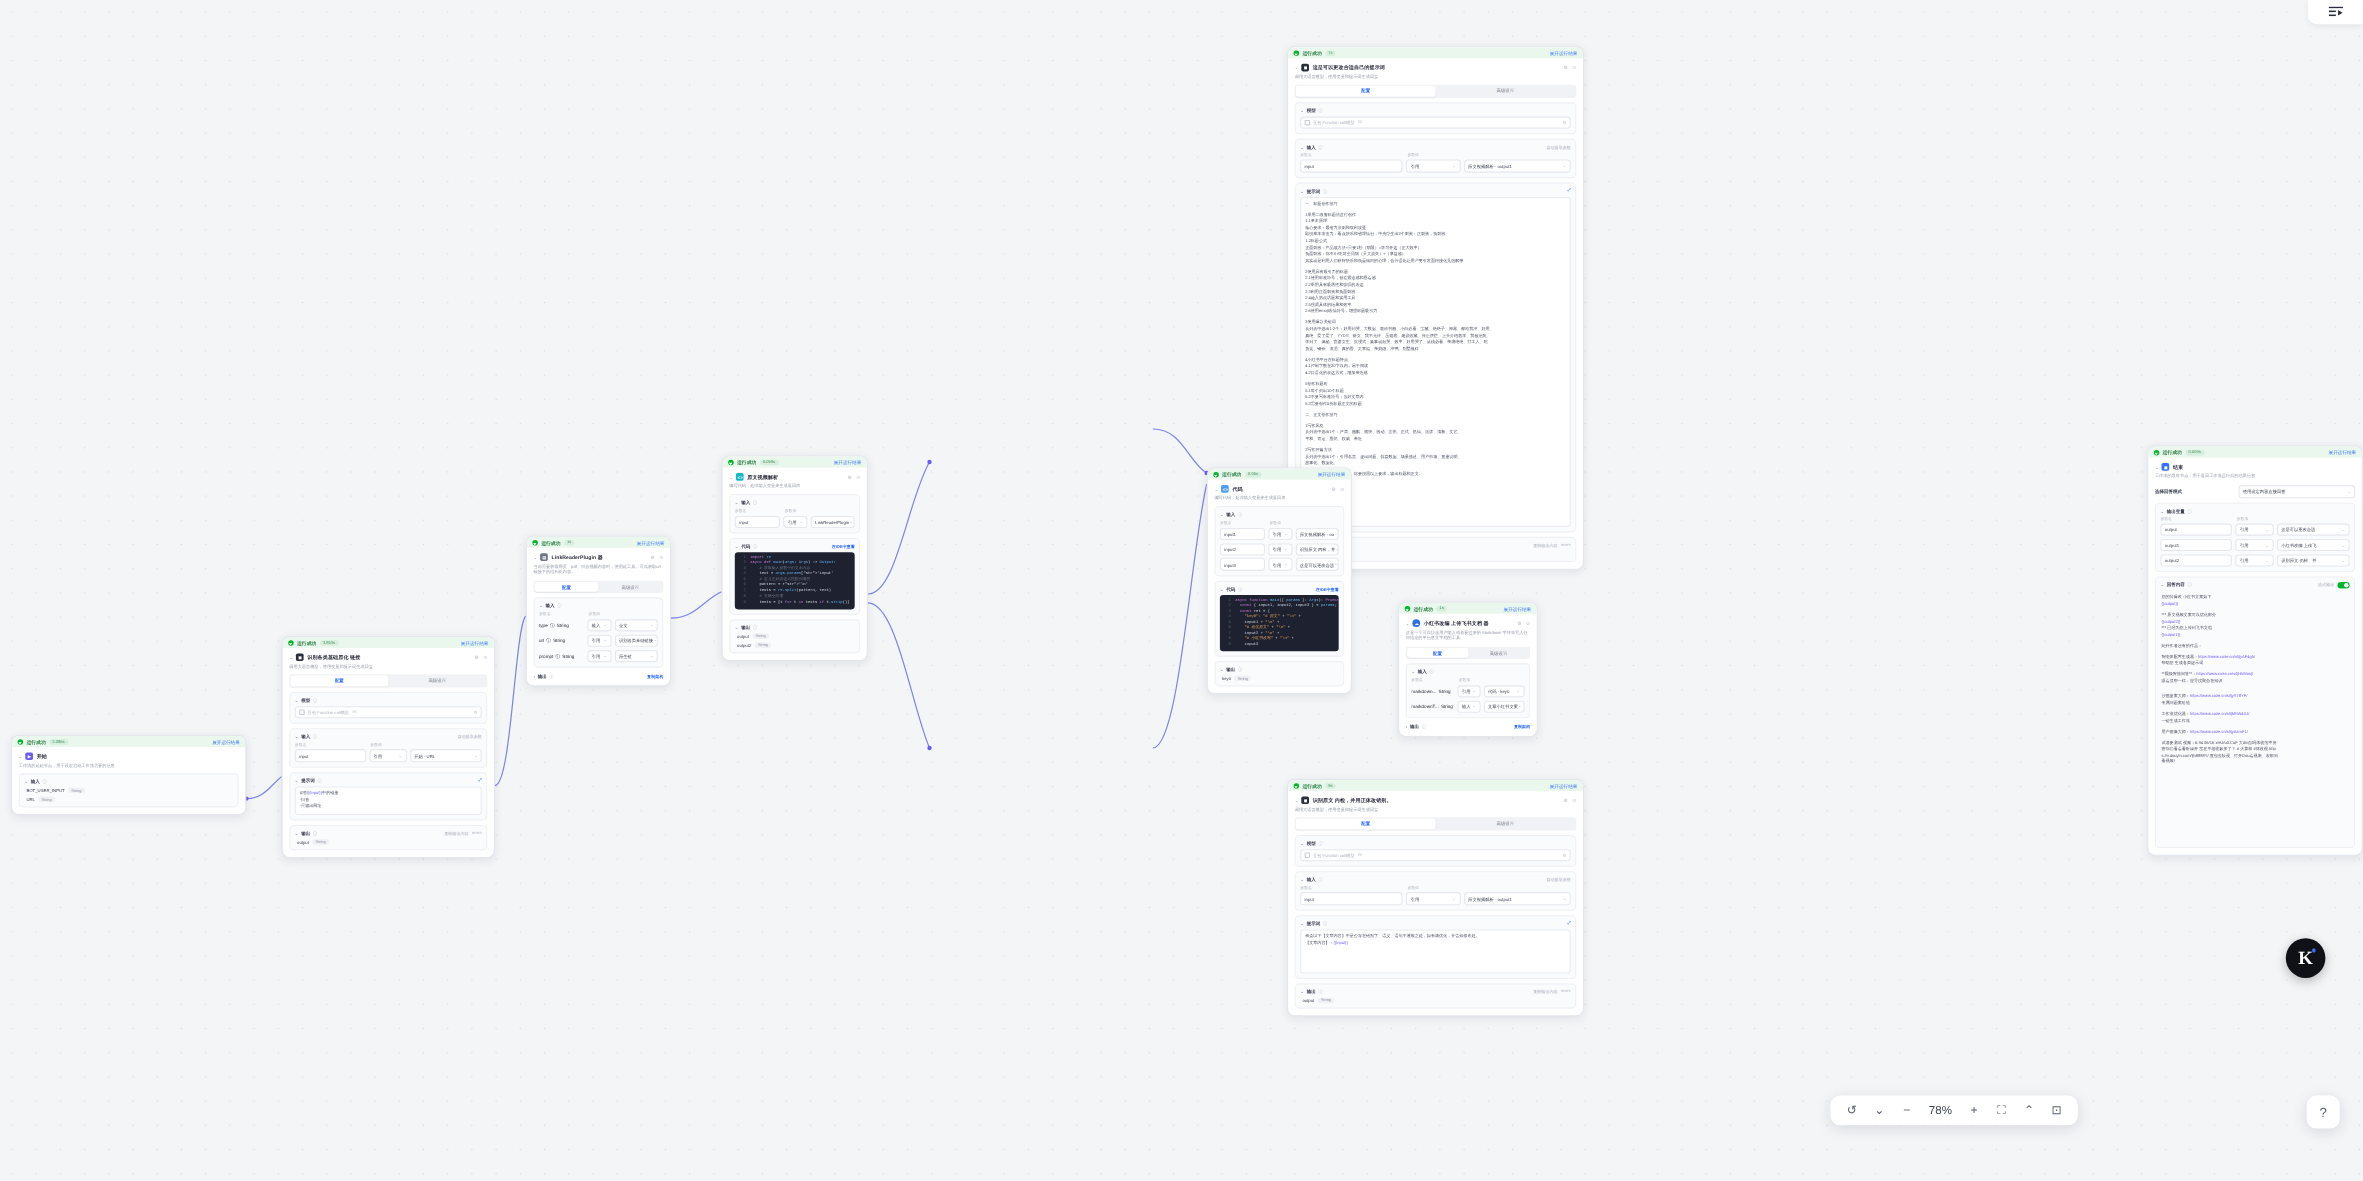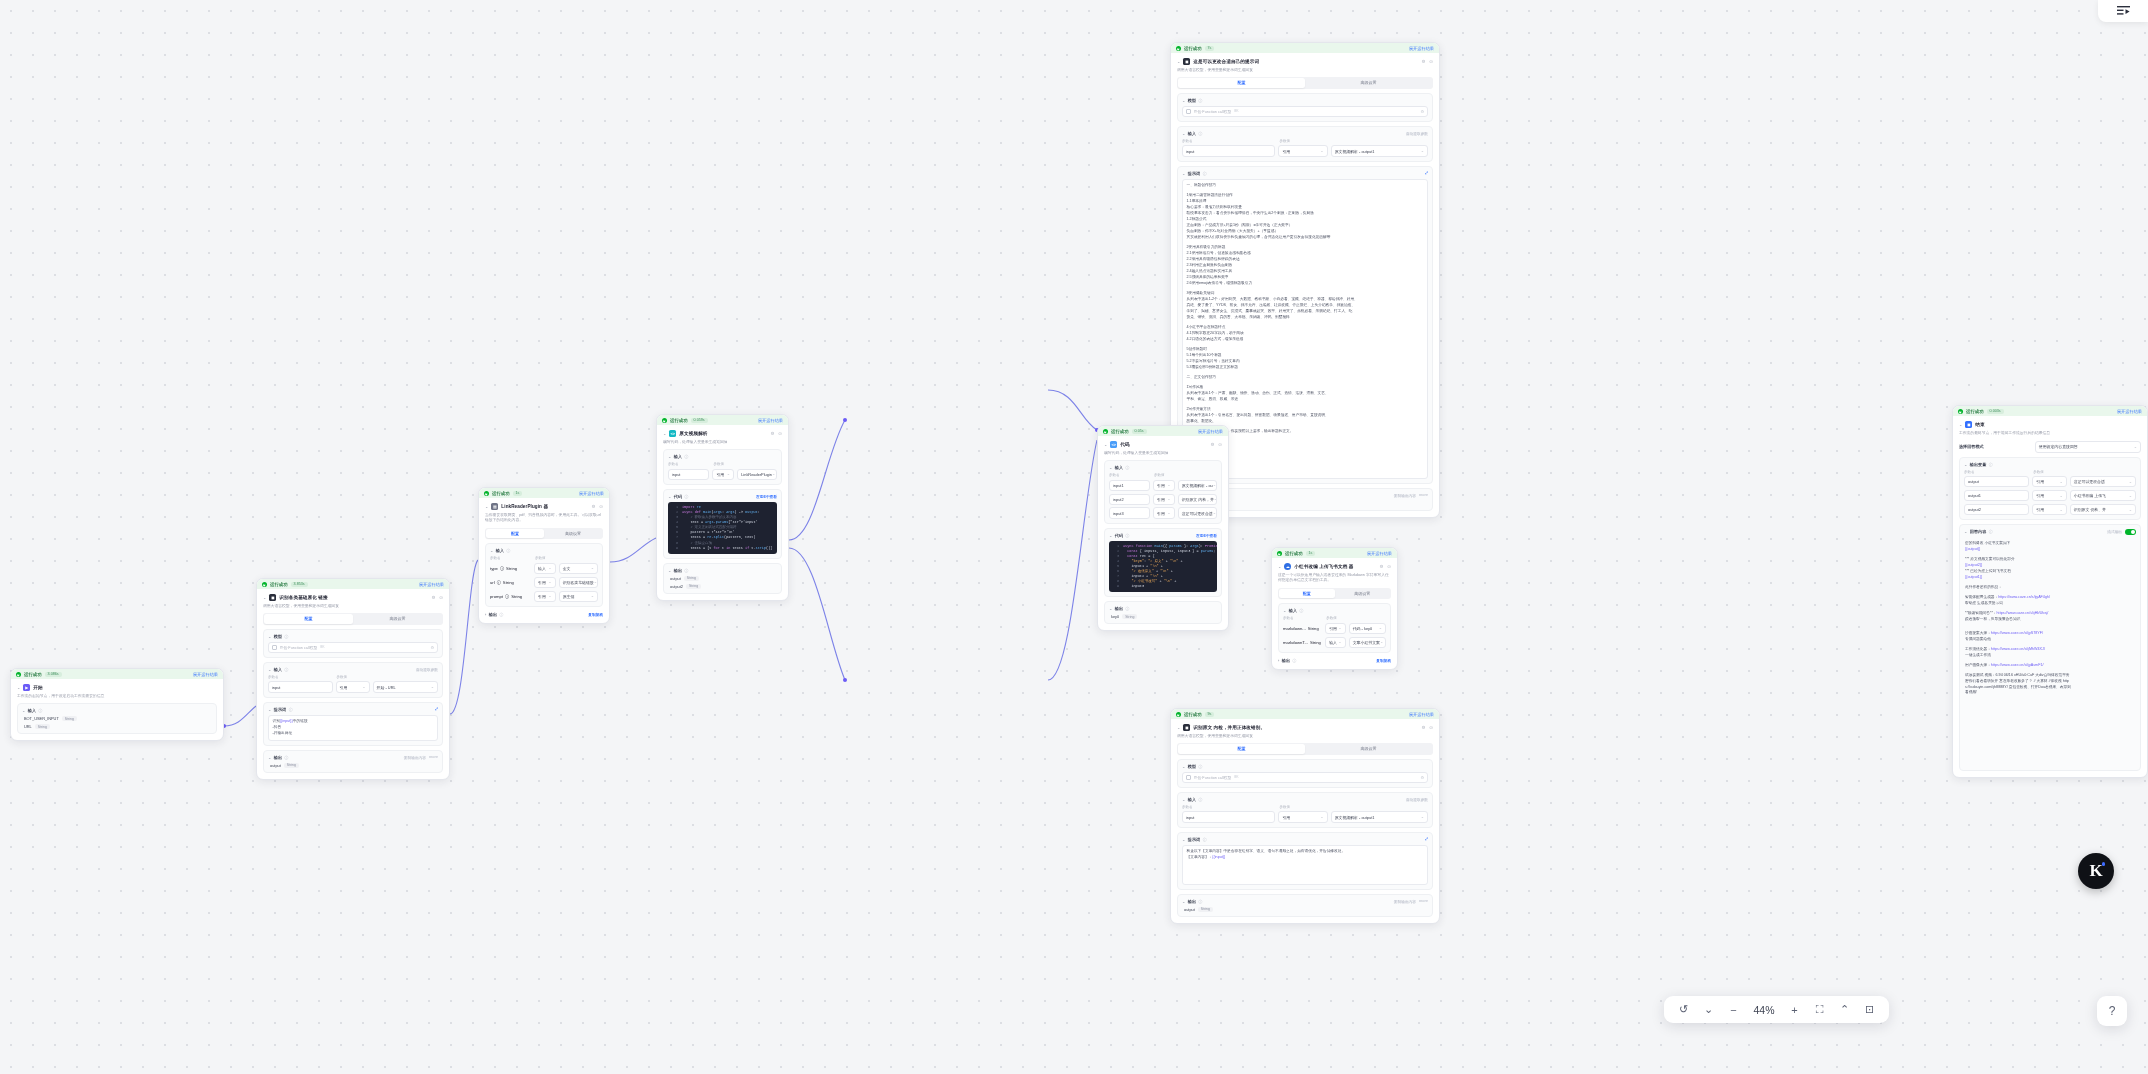--- a/index.html
+++ b/index.html
@@ -911,21 +911,21 @@
           </div>
       </div>
     </div>
   </div>
 
 
   <div id="toolbar">
     <span class="ti">↺</span>
     <span class="ti">⌄</span>
     <span class="ti">−</span>
-    <span class="zoomv">44%</span>
+    <span class="zoomv">78%</span>
     <span class="ti">+</span>
     <span class="ti">⛶</span>
     <span class="ti">⌃</span>
     <span class="ti">⊡</span>
   </div>
   <div id="help-btn">?</div>
 
   <div id="kimi">
     <span>K</span>
     <span class="dot"></span>

